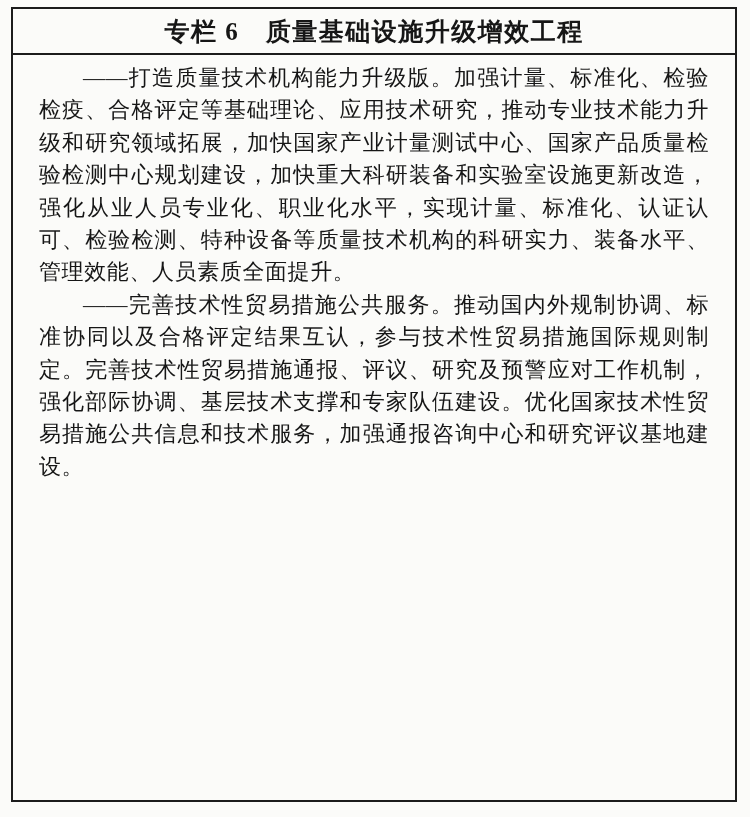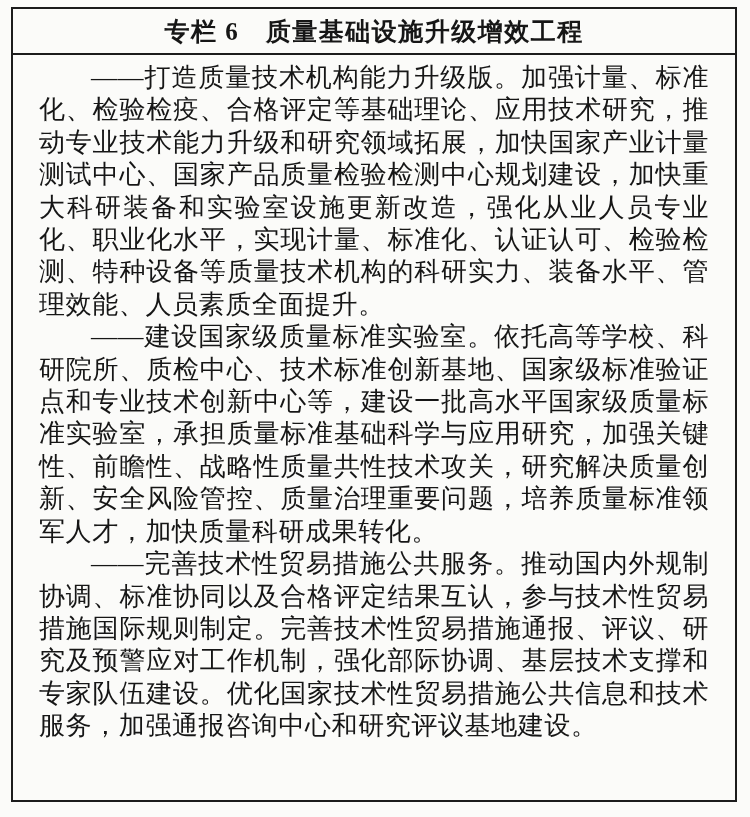--- a/index.html
+++ b/index.html
@@ -37,36 +37,35 @@
     font-size: 25px;
     font-weight: bold;
     letter-spacing: 1.5px;
     white-space: nowrap;
   }
   .box-body {
     padding: 7px 26px 0 26px;
   }
   .box-body p {
     margin: 0;
-    font-size: 26px;
+    font-size: 22px;
     line-height: 32.4px;
     text-align: justify;
     text-justify: inter-character;
     text-indent: 2em;
     letter-spacing: 0.6px;
     word-break: break-all;
   }
 </style>
 </head>
 <body>
 
 <div class="page">
   <div class="callout-box">
     <div class="box-title-row">
       <span class="box-title">专栏 6　质量基础设施升级增效工程</span>
     </div>
     <div class="box-body">
       <p>——打造质量技术机构能力升级版。加强计量、标准化、检验检疫、合格评定等基础理论、应用技术研究，推动专业技术能力升级和研究领域拓展，加快国家产业计量测试中心、国家产品质量检验检测中心规划建设，加快重大科研装备和实验室设施更新改造，强化从业人员专业化、职业化水平，实现计量、标准化、认证认可、检验检测、特种设备等质量技术机构的科研实力、装备水平、管理效能、人员素质全面提升。</p>
-      <p>——建设国家级质量标准实验室。依托高等学校、科研院所、质检中心、技术标准创新基地、国家级标准验证点和专业技术创新中心等，建设一批高水平国家级质量标准实验室，承担质量标准基础科学与应用研究，加强关键性、前瞻性、战略性质量共性技术攻关，研究解决质量创新、安全风险管控、质量治理重要问题，培养质量标准领军人才，加快质量科研成果转化。</p>
       <p>——完善技术性贸易措施公共服务。推动国内外规制协调、标准协同以及合格评定结果互认，参与技术性贸易措施国际规则制定。完善技术性贸易措施通报、评议、研究及预警应对工作机制，强化部际协调、基层技术支撑和专家队伍建设。优化国家技术性贸易措施公共信息和技术服务，加强通报咨询中心和研究评议基地建设。</p>
     </div>
   </div>
 </div>
 
 </body></html>

